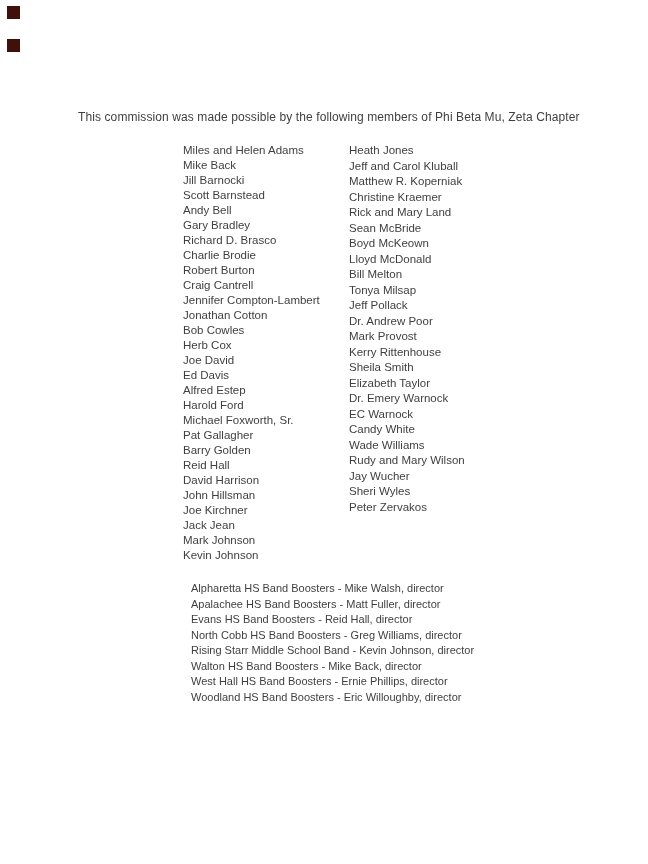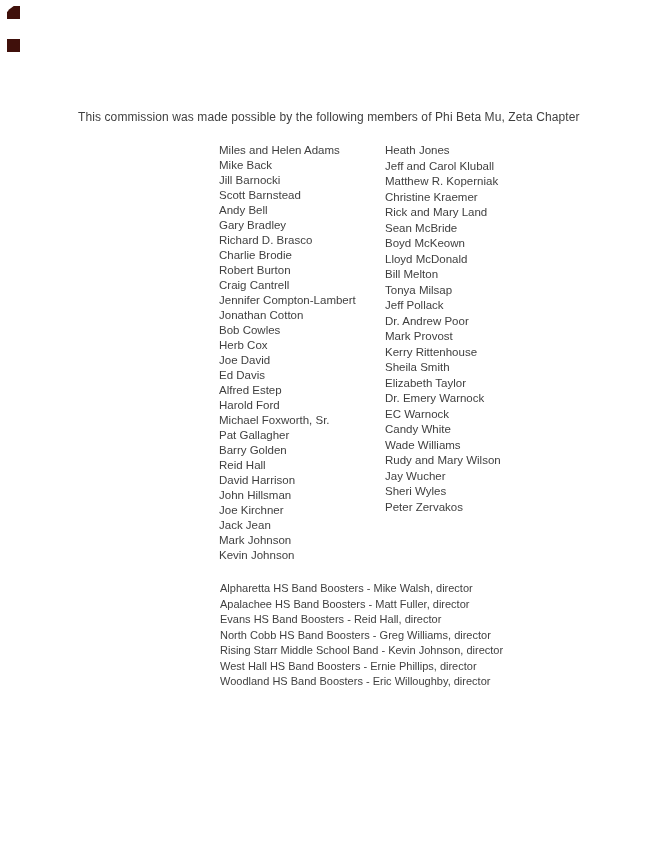--- a/index.html
+++ b/index.html
@@ -8,21 +8,20 @@
     background: #ffffff;
   }
   .page {
     position: relative;
     width: 648px;
     height: 864px;
     background: #ffffff;
     overflow: hidden;
     font-family: "Liberation Sans", sans-serif;
     color: #3f3f3f;
-    border-radius: 32px;
   }
   .corner-mark {
     position: absolute;
     left: 7px;
     width: 13px;
     height: 13px;
     background: #40100b;
   }
   .corner-mark.m1 { top: 6px; }
   .corner-mark.m2 { top: 39px; }
@@ -33,31 +32,29 @@
     margin: 0;
     font-size: 12px;
     line-height: 16px;
     white-space: nowrap;
     letter-spacing: 0.1px;
   }
   .col {
     position: absolute;
     top: 143px;
     font-size: 11.5px;
-    margin-left: 36px;
   }
   .col-left  { left: 183px; line-height: 15px; }
   .col-right { left: 349px; line-height: 15.5px; }
   .boosters {
     position: absolute;
     left: 191px;
     top: 581px;
     font-size: 11px;
     line-height: 15.5px;
-    margin-left: 29px;
   }
   .line {
     white-space: nowrap;
   }
 </style>
 </head>
 <body>
 
 <div class="page">
 
@@ -123,17 +120,18 @@
       <div class="line">Sheri Wyles</div>
       <div class="line">Peter Zervakos</div>
     </div>
 
   <div class="boosters">
       <div class="line">Alpharetta HS Band Boosters - Mike Walsh, director</div>
       <div class="line">Apalachee HS Band Boosters - Matt Fuller, director</div>
       <div class="line">Evans HS Band Boosters - Reid Hall, director</div>
       <div class="line">North Cobb HS Band Boosters - Greg Williams, director</div>
       <div class="line">Rising Starr Middle School Band - Kevin Johnson, director</div>
+      <div class="line">Walton HS Band Boosters - Mike Back, director</div>
       <div class="line">West Hall HS Band Boosters - Ernie Phillips, director</div>
       <div class="line">Woodland HS Band Boosters - Eric Willoughby, director</div>
     </div>
 
 </div>
 
 </body></html>

